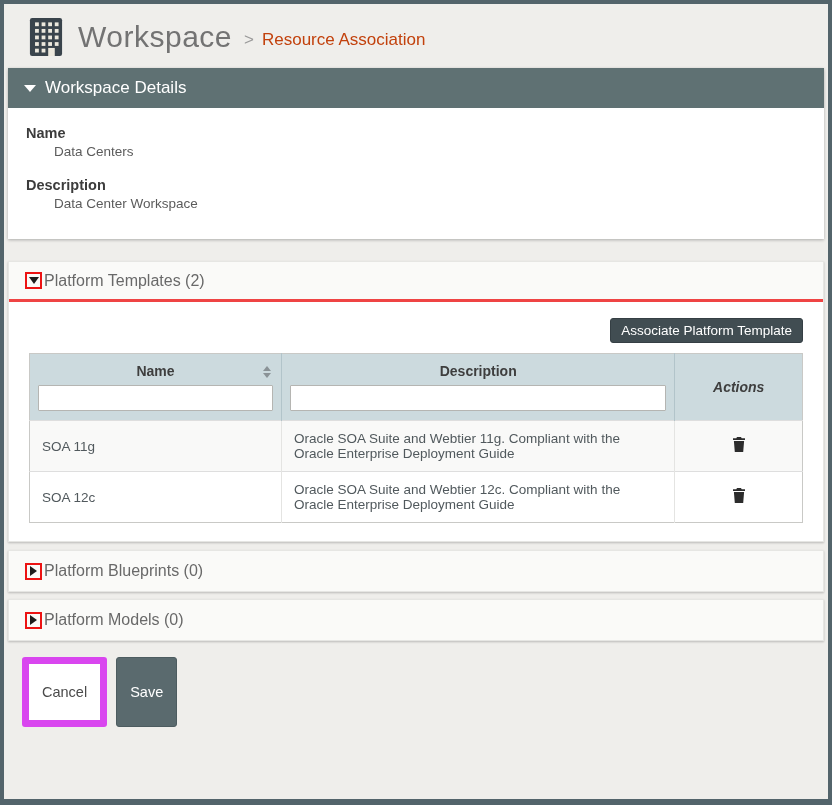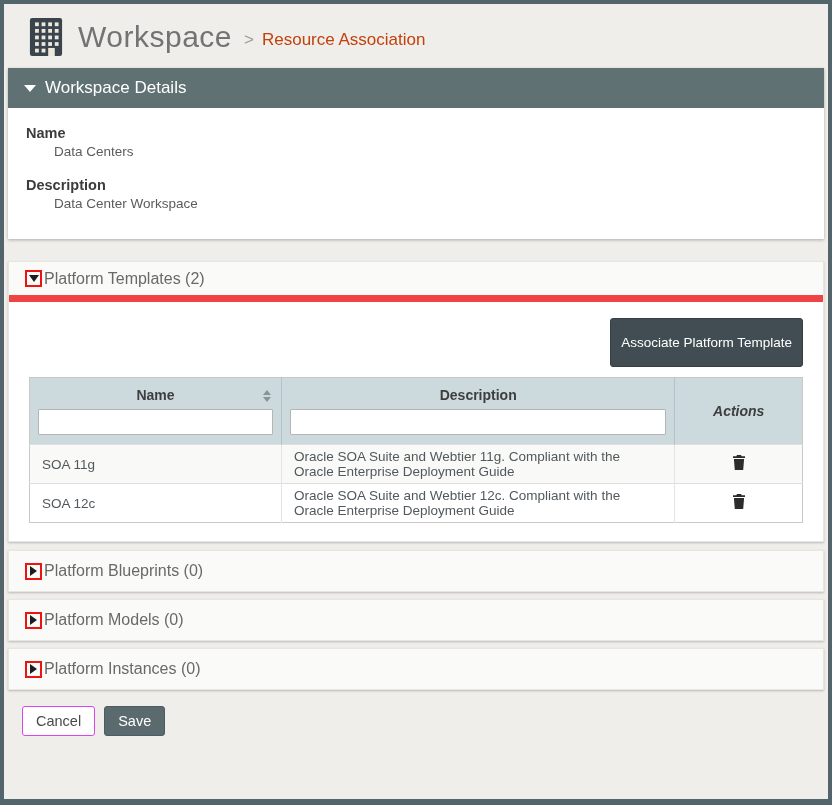--- a/index.html
+++ b/index.html
@@ -38,60 +38,60 @@
   .section-header { height:40px; display:flex; align-items:center; padding:0 16px; cursor:pointer; }
   .section-title { font-size:16px; color:#696969; }
   .red-box {
     width:17px; height:17px; border:2px solid #ec1313;
     display:inline-flex; align-items:center; justify-content:center;
     margin-right:2px; flex:none; background:transparent;
   }
   .tri-down  { width:0; height:0; border-left:5px solid transparent; border-right:5px solid transparent; border-top:7px solid #1d1d1d; }
   .tri-right { width:0; height:0; border-top:5px solid transparent; border-bottom:5px solid transparent; border-left:7px solid #1d1d1d; }
   .section-open { margin-bottom:8px; }
-  .section-open .section-header { border-bottom:7px solid #ef4444; background:#fafaf8; }
+  .section-open .section-header { border-bottom:3px solid #ef4444; background:#fafaf8; }
   .section-body { background:#fff; padding:16px 20px 18px 20px; }
 
   
   .button-row { display:flex; justify-content:flex-end; margin-bottom:10px; }
   .btn-dark {
     background:#414d52; color:#fff; border:1px solid #353f44; border-radius:3px;
-    font-size:13.5px; padding:16px 10px; cursor:pointer;
+    font-size:13.5px; padding:4px 10px; cursor:pointer;
     font-family:inherit;
   }
 
   
   table { width:100%; border-collapse:collapse; border:1px solid #c9c9c6; font-size:13.5px; }
   thead { background:#ccdade; }
   thead th { border-right:1px solid #b2c4ca; font-size:14px; color:#3e3e3e; }
   thead th:last-child { border-right:none;font-style:italic; }
   .th-label { padding:9px 8px 2px 8px; text-align:center; position:relative; }
   .sort-icon { position:absolute; right:10px; top:12px; display:inline-flex; flex-direction:column; gap:2px; cursor:pointer; }
   .sort-up   { width:0; height:0; border-left:4px solid transparent; border-right:4px solid transparent; border-bottom:5px solid #8a9296; }
   .sort-down { width:0; height:0; border-left:4px solid transparent; border-right:4px solid transparent; border-top:5px solid #8a9296; }
   .th-filter { padding:4px 8px 9px 8px; }
   .th-filter input {
     width:100%; height:26px; border:1px solid #b5b5b2; border-radius:1px;
     font-family:inherit; font-size:13px; padding:0 6px; color:#444; background:#fff;
   }
   .col-name { width:32.6%; }
   .col-desc { width:50.9%; }
   .col-actions { width:16.5%; }
-  tbody td { border-top:1px solid #dedede; border-right:1px solid #e4e4e2; padding:4px 12px; color:#51595d; vertical-align:middle; }
+  tbody td { border-top:1px solid #dedede; border-right:1px solid #e4e4e2; padding:10px 12px; color:#51595d; vertical-align:middle; }
   tbody td:last-child { border-right:none; text-align:center; }
   tbody tr.odd { background:#f9f9f8; }
   tbody tr.even { background:#ffffff; }
   .trash-btn { background:none; border:none; cursor:pointer; padding:2px; }
   .trash-btn svg { width:14px; height:15px; fill:#2c2c2c; }
 
   
   .footer { display:flex; gap:9px; margin-top:16px; padding-left:14px; }
   .btn-cancel {
-    background:#fff; color:#4a4a4a; border:1px solid #d946ef; border-radius:3px;
-    font-size:14.5px; padding:6px 13px; cursor:pointer; font-family:inherit;
+    background:#fff; color:#4a4a4a; border:7px solid #d946ef; border-radius:3px;
+    font-size:14.5px; padding:20px 13px; cursor:pointer; font-family:inherit;
   }
   .btn-save {
     background:#5a6a6e; color:#ffffff; border:1px solid #4d5c60; border-radius:3px;
     font-size:14.5px; padding:6px 13px; cursor:pointer; font-family:inherit;
   }
 </style>
 </head>
 <body>
 
 <div class="top-header">
@@ -224,28 +224,20 @@
 
   <div class="section">
     <div class="section-header">
       <span class="red-box">
         <span class="tri-right"></span>
       </span>
       <span class="section-title">Platform Models (0)</span>
     </div>
   </div>
 
-  <div class="section">
-    <div class="section-header">
-      <span class="red-box">
-        <span class="tri-right"></span>
-      </span>
-      <span class="section-title">Platform Instances (0)</span>
-    </div>
-  </div>
 
 
   <div class="footer">
     <button class="btn-cancel">Cancel</button>
     <button class="btn-save">Save</button>
   </div>
 
 </div>
 
 </body></html>

